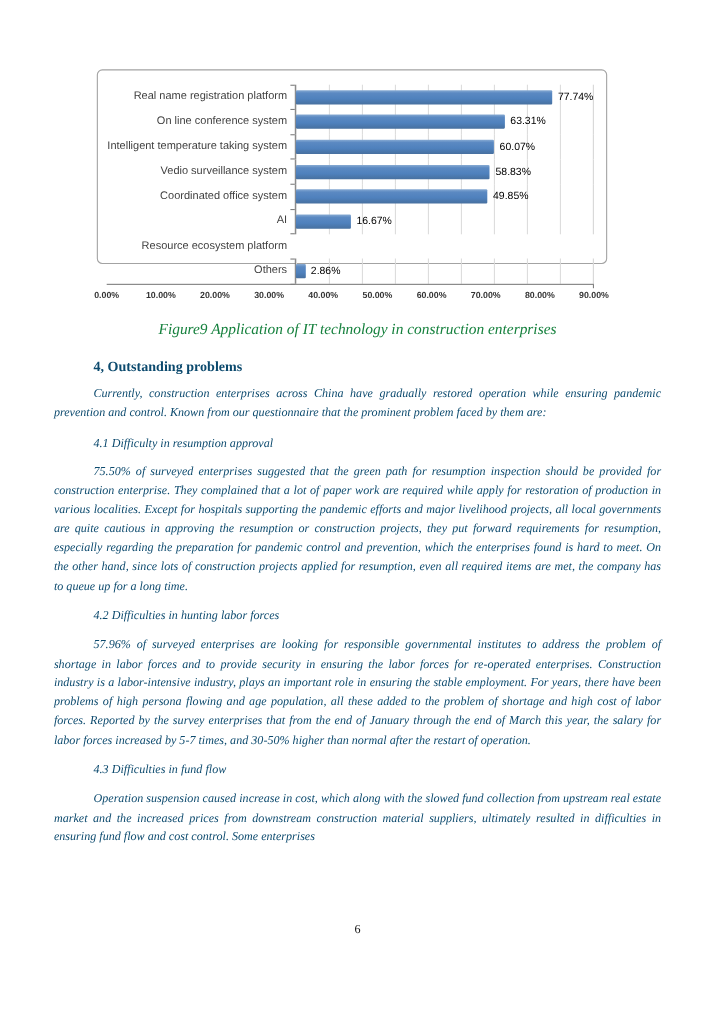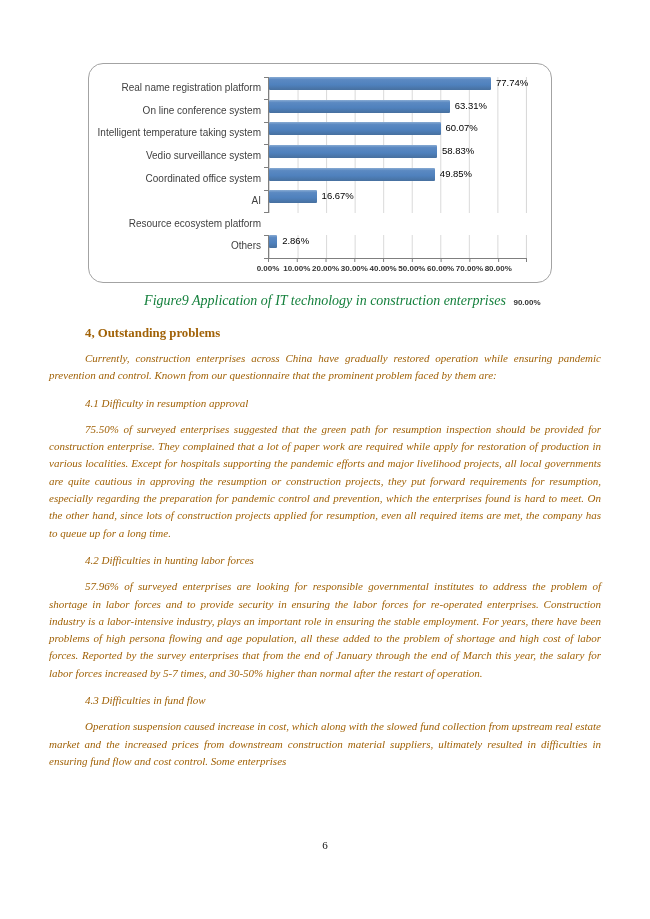--- a/index.html
+++ b/index.html
@@ -7,61 +7,61 @@
     width:650px; height:919px;
     background:#ffffff;
     font-family:"Liberation Serif", serif;
     position:relative;
     overflow:hidden;
   }
 
   
   .chart-box {
     position:absolute; left:88px; top:63px;
-    width:464px; height:220px;
+    width:464px; height:177px;
     box-sizing:border-box;
     border:1px solid #a3a3a3;
-    border-radius:15px;
+    border-radius:5px;
     background:#ffffff;
-    padding:13px 24px 4px 8px;
+    padding:13px 11px 4px 8px;
     font-family:"Liberation Sans", sans-serif;
   }
   .chart-rows { height:181px; display:flex; flex-direction:column; }
   .chart-row { flex:1; display:flex; align-items:center; position:relative; }
   .chart-row::before {
     content:""; position:absolute; left:167px; top:-0.5px;
     width:4px; height:1px; background:#7f7f7f;
   }
   .chart-row:last-child::after {
     content:""; position:absolute; left:167px; bottom:-0.5px;
     width:4px; height:1px; background:#7f7f7f;
   }
   .cat-label {
     width:171px; box-sizing:border-box; padding-right:7px;
     text-align:right; font-size:10px; color:#3f3f3f; line-height:1.05;
   }
   .bar-area {
     flex:1; height:100%; position:relative;
-    display:flex; 
+    display:flex; align-items:center;
     box-sizing:border-box;
     border-left:1px solid #7f7f7f;
     border-right:1px solid #d9d9d9;
     background-image:linear-gradient(to right,#d9d9d9 1px,transparent 1px);
     background-size:calc(100%/9) 100%;
   }
   .bar {
     height:13px;
     background:linear-gradient(180deg,#88abd3 0%,#5b89c2 20%,#4f81bd 60%,#47709f 100%);
     border-radius:1px;
     flex:0 0 auto;
   }
   .val-label {
     font-size:9.5px; color:#000; margin-left:5px; white-space:nowrap;
   }
-  .x-axis { display:flex; }
+  .x-axis { display:flex;flex-direction:column; }
   .x-spacer { width:171px; flex:0 0 auto; }
   .x-strip {
     flex:1; position:relative; height:17px;
     border-top:1px solid #7f7f7f;
     background-image:linear-gradient(to right,#7f7f7f 1px,transparent 1px);
     background-size:calc(100%/9) 3px;
     background-repeat:repeat-x;
   }
   .x-strip .edge-tick {
     position:absolute; right:0; top:0; width:1px; height:3px; background:#7f7f7f;
@@ -70,21 +70,21 @@
     position:absolute; top:5px; transform:translateX(-50%);
     font-size:8px; font-weight:700; color:#333; white-space:nowrap;
   }
 
   
   .caption {
     position:absolute; top:293px; left:0; right:0;
     text-align:center; font-style:italic;
     font-size:14px; color:#15803d;
   }
-  .content { position:absolute; left:49px; right:49px; top:321px; color:#a16207; }
+  .content { position:absolute; left:49px; right:49px; top:321px; color:#0c4a6e; }
   .heading {
     font-size:12.8px; font-weight:700;
     margin:5px 0 0 36px;
   }
   .content p {
     font-size:11px; line-height:17.3px;
     text-align:justify; text-indent:36px;
     margin:9px 0 0 0;
     font-style:italic;
   }
@@ -158,21 +158,21 @@
       <span class="edge-tick"></span>
     <span class="x-tick" style="left: 0%;">0.00%</span>
         <span class="x-tick" style="left: 11.1111%;">10.00%</span>
         <span class="x-tick" style="left: 22.2222%;">20.00%</span>
         <span class="x-tick" style="left: 33.3333%;">30.00%</span>
         <span class="x-tick" style="left: 44.4444%;">40.00%</span>
         <span class="x-tick" style="left: 55.5556%;">50.00%</span>
         <span class="x-tick" style="left: 66.6667%;">60.00%</span>
         <span class="x-tick" style="left: 77.7778%;">70.00%</span>
         <span class="x-tick" style="left: 88.8889%;">80.00%</span>
-        <span class="x-tick" style="left: 100%; margin-top: 34px;">90.00%</span>
+        <span class="x-tick" style="left: 100%;">90.00%</span>
       </div>
   </div>
 </div>
 
 <div class="caption">Figure9 Application of IT technology in construction enterprises</div>
 
 <div class="content">
   <div class="heading">4, Outstanding problems</div>
   <p>Currently, construction enterprises across China have gradually restored operation while ensuring pandemic prevention and control. Known from our questionnaire that the prominent problem faced by them are:</p>
   <p class="sub">4.1 Difficulty in resumption approval</p>

